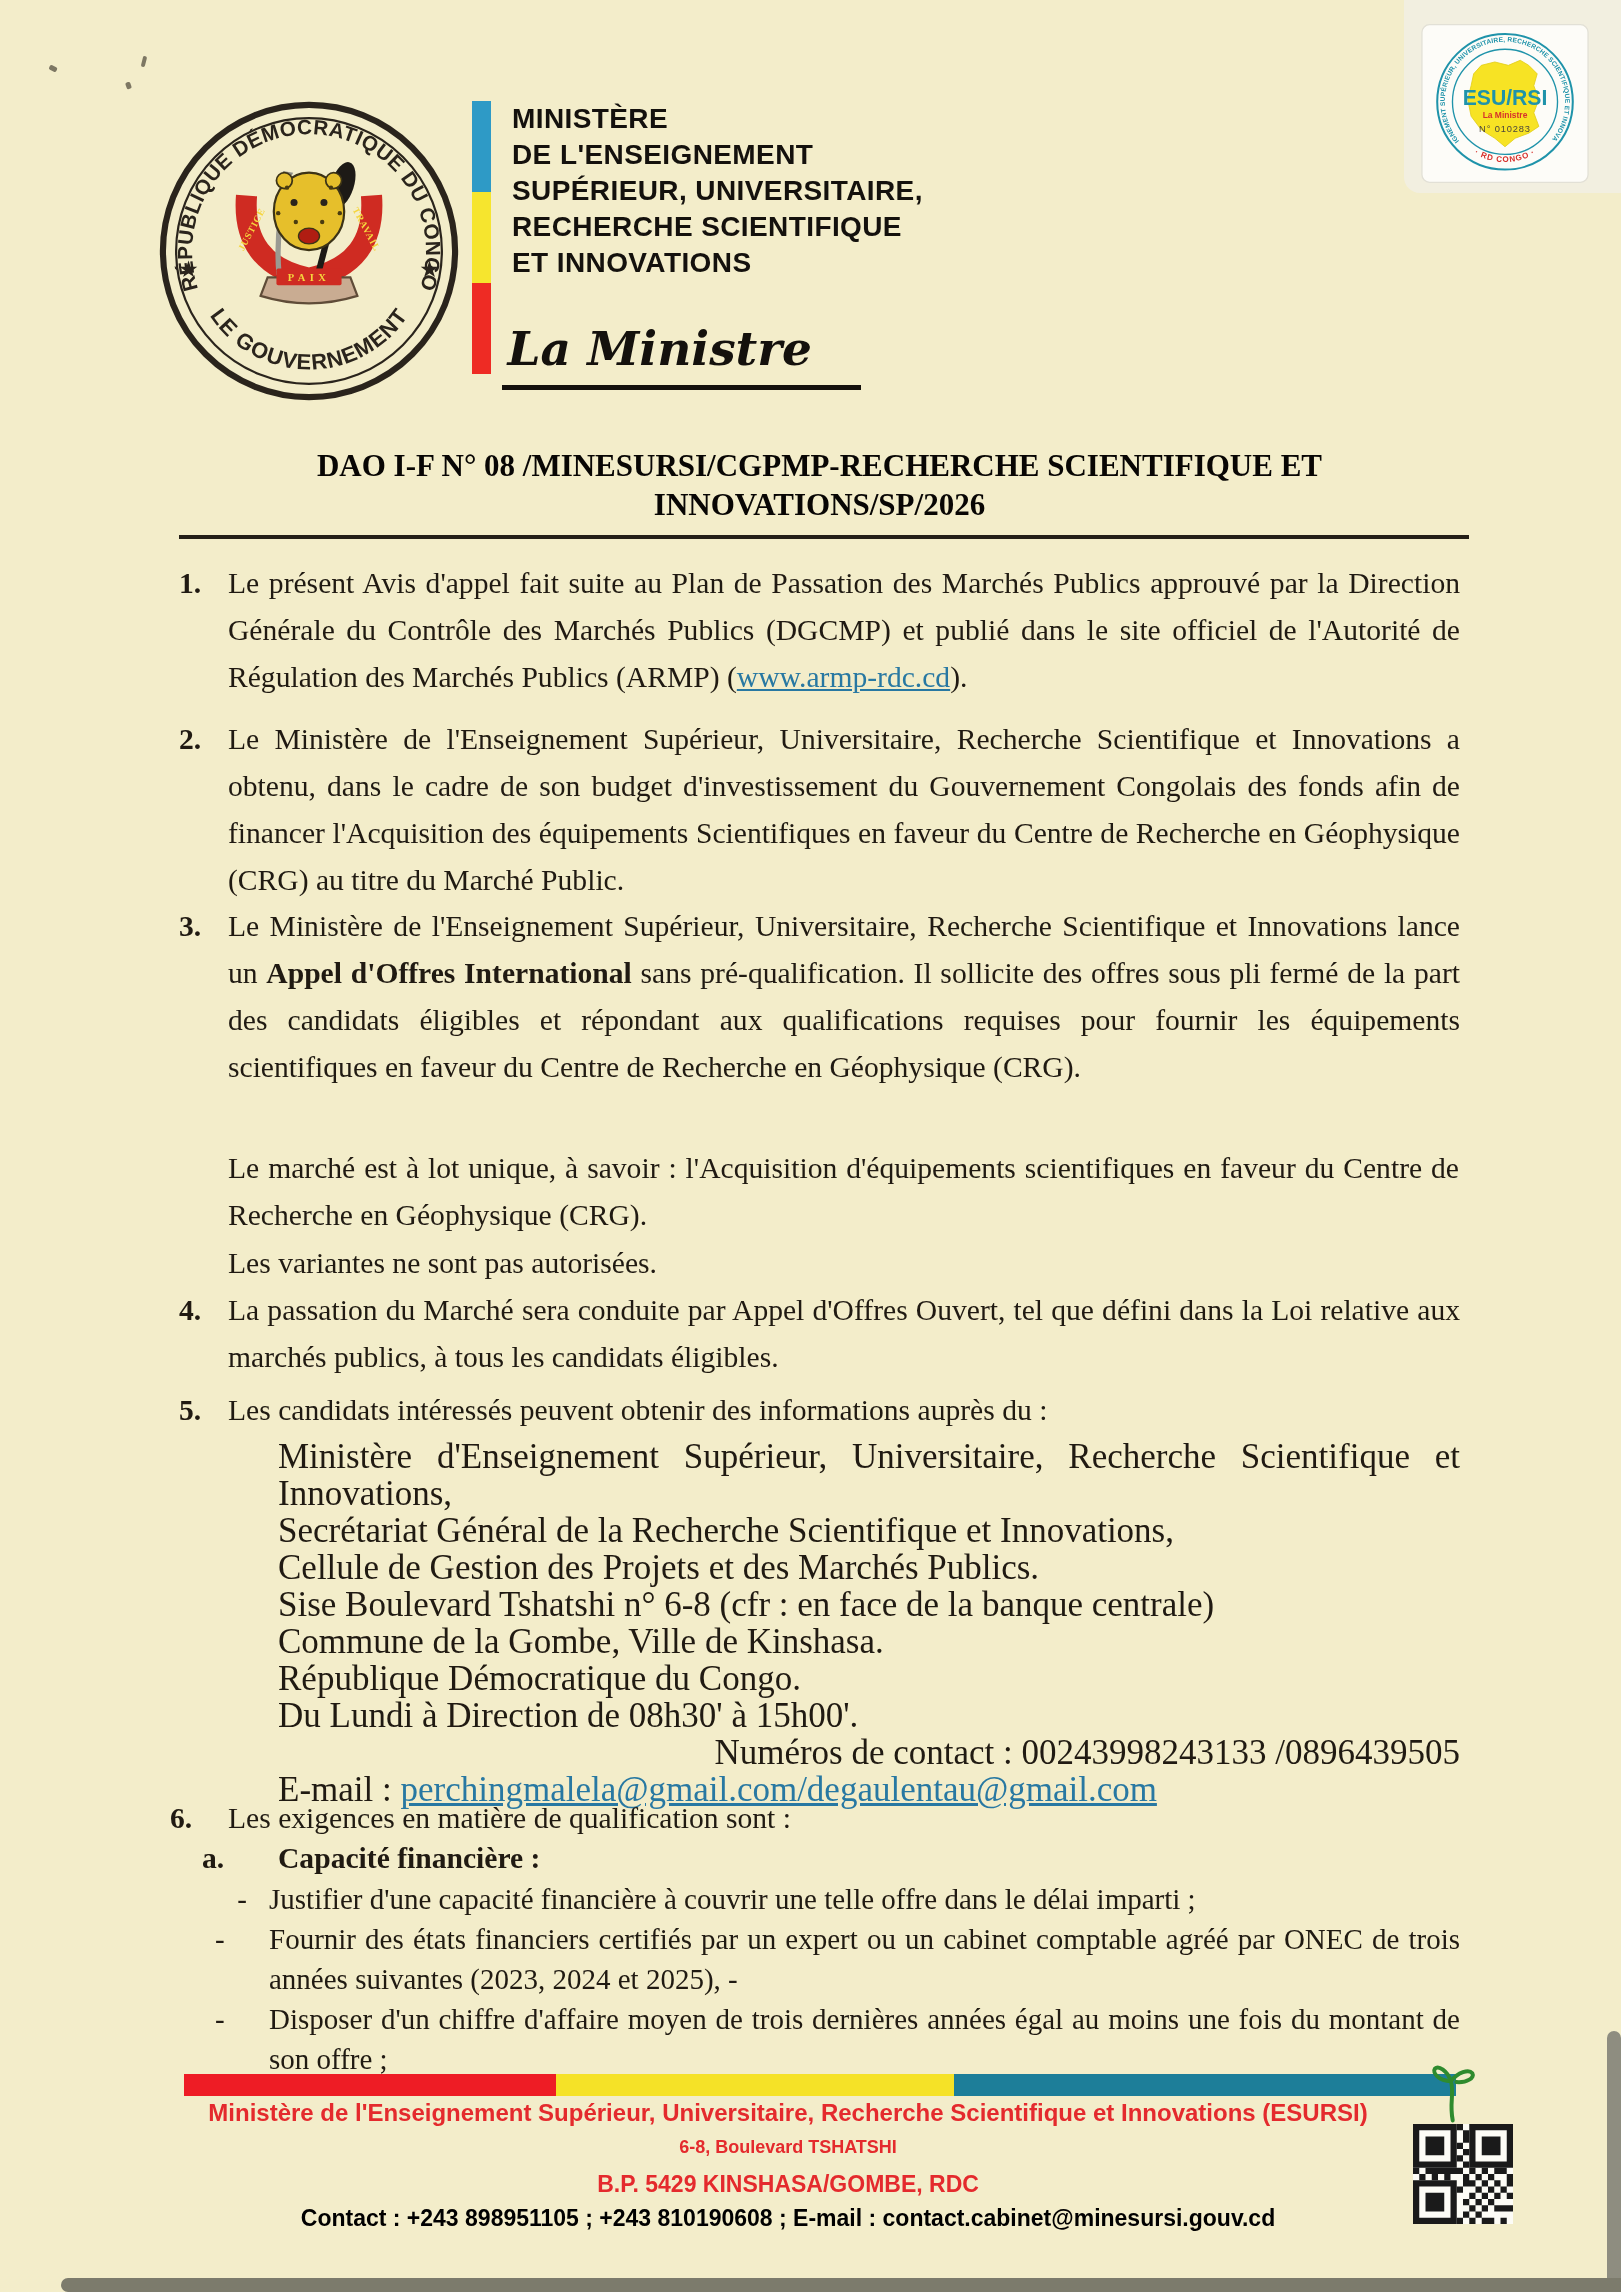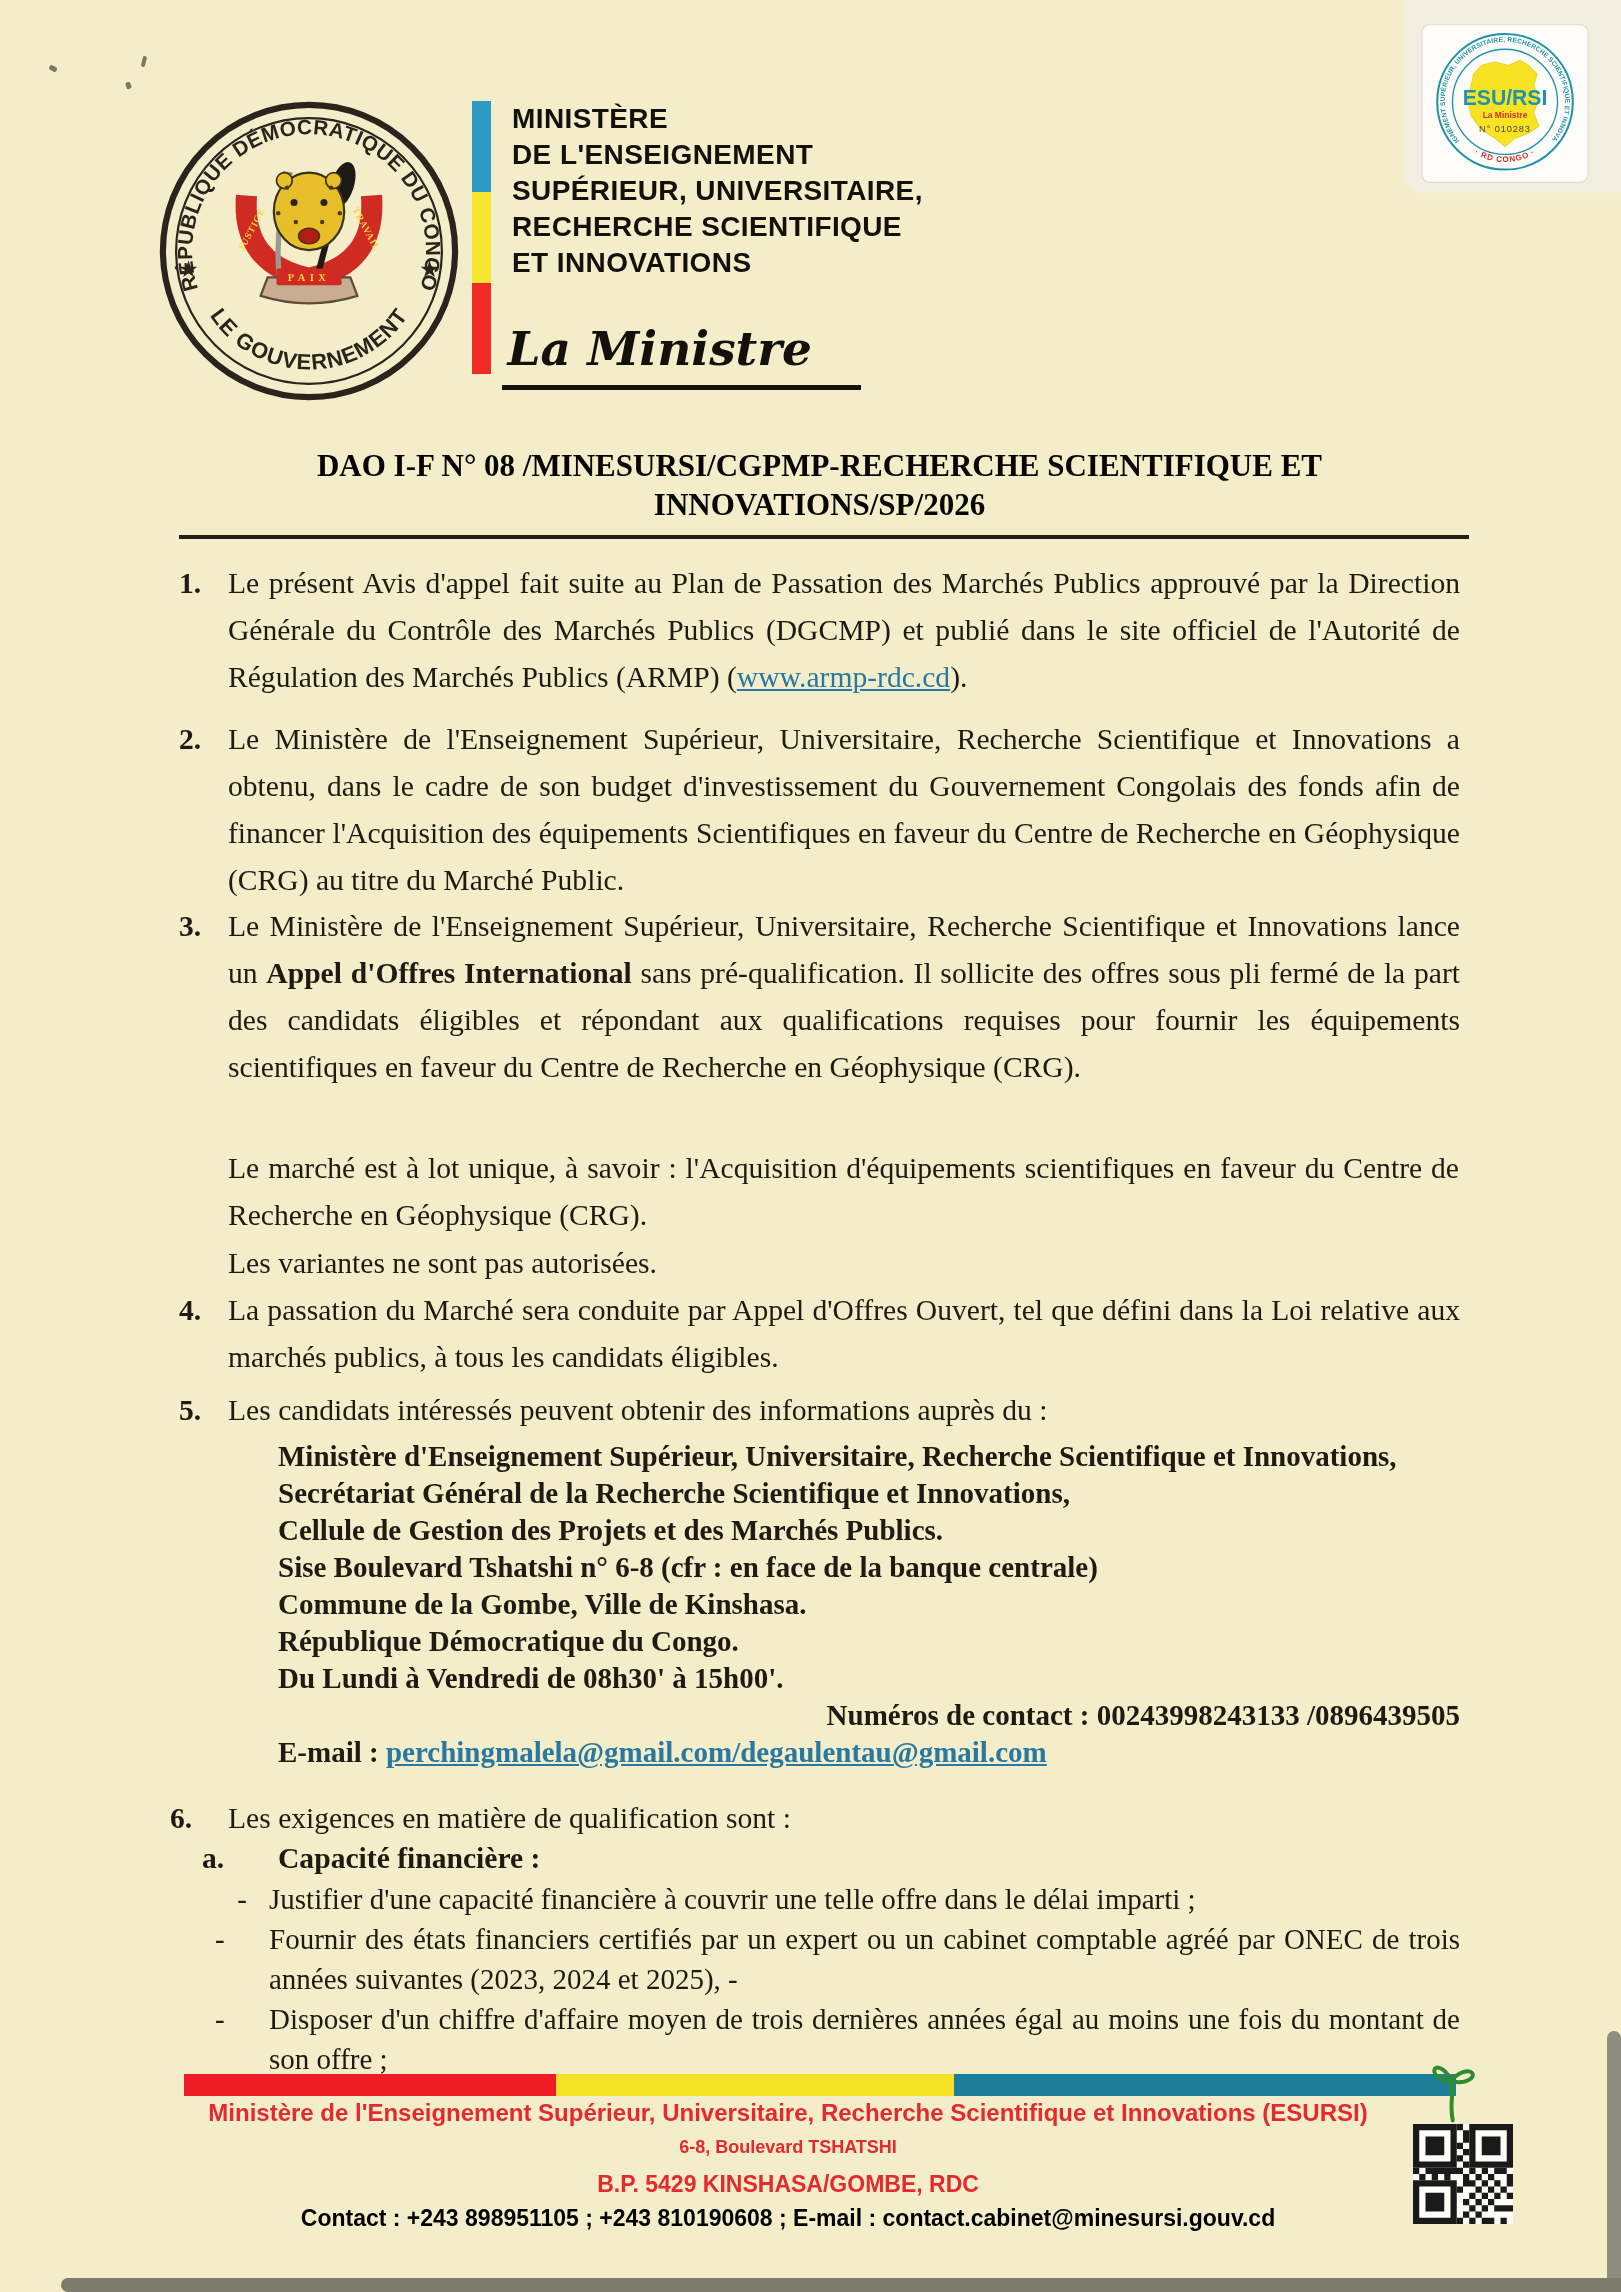--- a/index.html
+++ b/index.html
@@ -15,21 +15,21 @@
              font-size:47px;color:#14110d;padding:0 49px 9px 5.4px;border-bottom:5.4px solid #14110d;}
   
   .title{width:1281px;text-align:center;font-weight:bold;font-size:31px;line-height:39px;color:#080604;}
   .rule{height:3.6px;background:#241f17;}
   
   .pitem{display:flex;width:1281px;font-size:29.6px;line-height:47px;}
   .pnum{flex:none;width:49px;font-weight:bold;}
   .ptext{flex:1;text-align:justify;}
   .doclink{color:#2878a2;text-decoration:underline;}
   .sub3{width:1231px;font-size:29.6px;line-height:47px;text-align:justify;}
-  .addr{font-size:29px;line-height:37px;font-weight:bold;}
+  .addr{font-size:35px;line-height:37px;}
   .sec6a{display:flex;font-size:29.6px;line-height:41px;}
   .sec6a .letter{flex:none;width:76px;font-weight:bold;}
   .sec6a .t{font-weight:bold;}
   .bullets{width:1245px;font-size:29px;line-height:40px;}
   .brow{display:flex;}
   .brow .dash{flex:none;width:54px;text-align:left;}
   .brow .bt{flex:1;text-align:justify;}
   
   .fbar{display:flex;height:21.5px;}
   .ftext{font-family:"Liberation Sans",sans-serif;font-weight:bold;text-align:center;width:1218px;}
@@ -162,21 +162,21 @@
       <div class="pnum">5.</div>
       <div class="ptext" style="text-align:left;">Les candidats intéressés peuvent obtenir des informations auprès du :</div>
     </div>
     <div class="addr" style="margin-left:99px;margin-top:5.4px;width:1182px;text-align:justify;">
       <div>Ministère d'Enseignement Supérieur, Universitaire, Recherche Scientifique et Innovations,</div>
       <div style="text-align:left;">Secrétariat Général de la Recherche Scientifique et Innovations,</div>
       <div style="text-align:left;">Cellule de Gestion des Projets et des Marchés Publics.</div>
       <div style="text-align:left;">Sise  Boulevard Tshatshi   n° 6-8 (cfr : en face de la banque centrale)</div>
       <div style="text-align:left;">Commune de la Gombe, Ville de Kinshasa.</div>
       <div style="text-align:left;">République Démocratique du Congo.</div>
-      <div style="text-align:left;">Du Lundi à Vendredi de 08h30' à 15h00'.</div>
+      <div style="text-align:left;">Du Lundi à Direction de 08h30' à 15h00'.</div>
       <div style="text-align:right;margin-left:14px;">Numéros de contact : 00243998243133 /0896439505</div>
       <div style="text-align:left;"><span>E-mail : </span><a class="doclink">perchingmalela@gmail.com/degaulentau@gmail.com</a></div>
     </div>
   </div>
 
   <div class="abs pitem" style="left:170px;top:1798px;line-height:41px;">
     <div class="pnum" style="width:58px;">6.</div>
     <div class="ptext" style="text-align:left;">Les exigences en matière de qualification sont :</div>
   </div>
 

